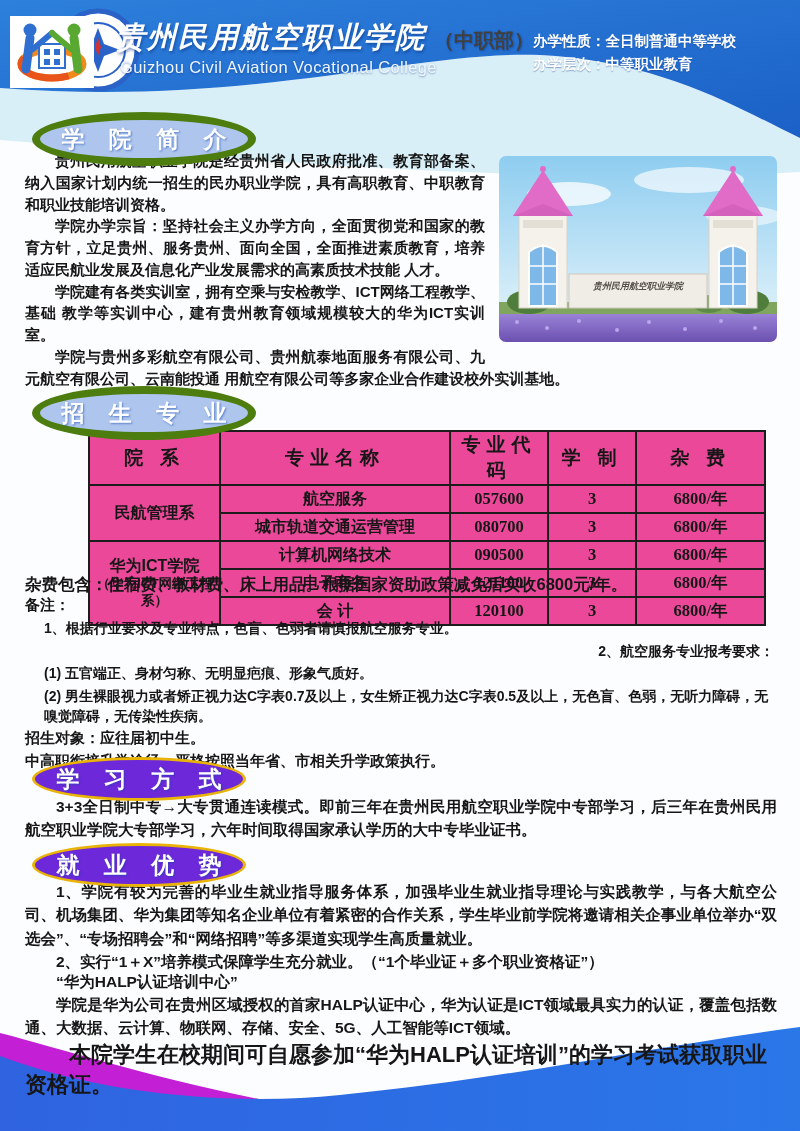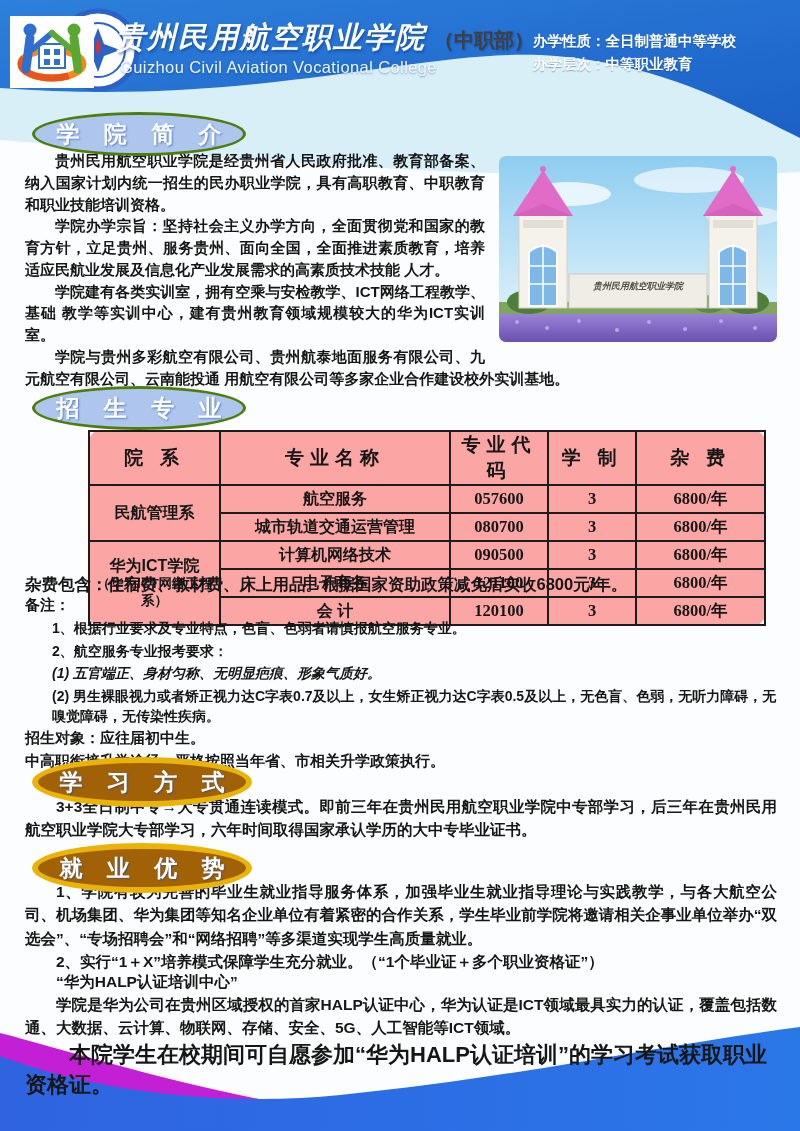--- a/index.html
+++ b/index.html
@@ -21,42 +21,42 @@
     letter-spacing:.4px;text-shadow:0 1px 2px rgba(10,50,130,.45);}
   .hdr-info{position:absolute;left:533px;top:30px;z-index:3;font-size:14.5px;line-height:1.6;
     color:#ffffff;font-weight:600;text-shadow:0 1px 1px rgba(10,50,130,.4);}
   
   .sec-ellipse{
     position:absolute;left:32px;width:208px;height:38px;border-radius:50%;
     display:flex;align-items:center;justify-content:center;z-index:4;
     font-size:23px;font-weight:700;letter-spacing:9px;color:#ffffff;
     text-shadow:1px 1px 2px rgba(20,70,170,.55);text-indent:9px;
   }
-  .sec-light{background:#aec6ee;border:3px solid #4d7c0f;}
-  .sec-blue{background:#a16207;border:6px solid #eab308;}
+  .sec-light{background:#aec6ee;border:8px solid #4d7c0f;}
+  .sec-blue{background:#6d28d9;border:3px solid #eab308;}
   
   .intro-body{position:absolute;left:25px;top:150px;width:752px;z-index:2;
     font-size:15px;font-weight:700;line-height:1.45;text-align:justify;}
   .intro-body p{margin:0;text-indent:2em;}
   .campus-photo{float:right;width:278px;height:186px;margin:6px 0 8px 14px;border-radius:7px;overflow:hidden;}
   
   .enroll-table{position:absolute;left:88px;top:430px;z-index:2;border-collapse:collapse;
-    background:#fca5a5;table-layout:fixed;width:676px;border-radius:14px;}
+    background:#ec4899;table-layout:fixed;width:676px;}
   .enroll-table th,.enroll-table td{border:2px solid #1c1c1c;text-align:center;vertical-align:middle;padding:0;}
   .enroll-table th{height:36px;font-family:"Liberation Serif",serif;font-size:19px;font-weight:700;letter-spacing:6px;}
   .enroll-table td{height:26px;font-size:16px;font-weight:700;}
   td.dept{font-size:16px;line-height:1.25;}
   td.dept .sub{font-size:13.5px;}
   td.num{font-family:"Liberation Serif",serif;font-size:16.5px;}
   
   .abs{position:absolute;left:25px;width:752px;z-index:2;}
   .fee-note{top:574px;font-size:16.5px;font-weight:700;}
   .remark-label{top:596px;font-size:15px;font-weight:700;}
-  .remark{left:52px;width:730px;font-size:14px;font-weight:600;line-height:1.45;}
-  .r1{top:618px;} .r2{top:641px;} .r3{top:663px;font-style:italic;}
+  .remark{left:44px;width:730px;font-size:14px;font-weight:600;line-height:1.45;}
+  .r1{top:618px;} .r2{top:641px;text-align:right;} .r3{top:663px;}
   .r4{top:686px;width:726px;text-indent:0;}
   .target-line{top:729px;font-size:15px;font-weight:600;}
   .pathway-line{top:752px;font-size:15px;font-weight:600;}
   .lead{font-weight:700;}
   
   .study-body{top:795px;font-size:15.5px;font-weight:700;line-height:1.5;text-align:justify;}
   .study-body p{margin:0;text-indent:2em;}
   .emp-body{top:880px;font-size:15.5px;font-weight:700;line-height:1.5;text-align:justify;}
   .emp-body p{margin:0;text-indent:2em;}
   .halp-title{top:972px;font-size:15.5px;font-weight:700;text-indent:2em;}

